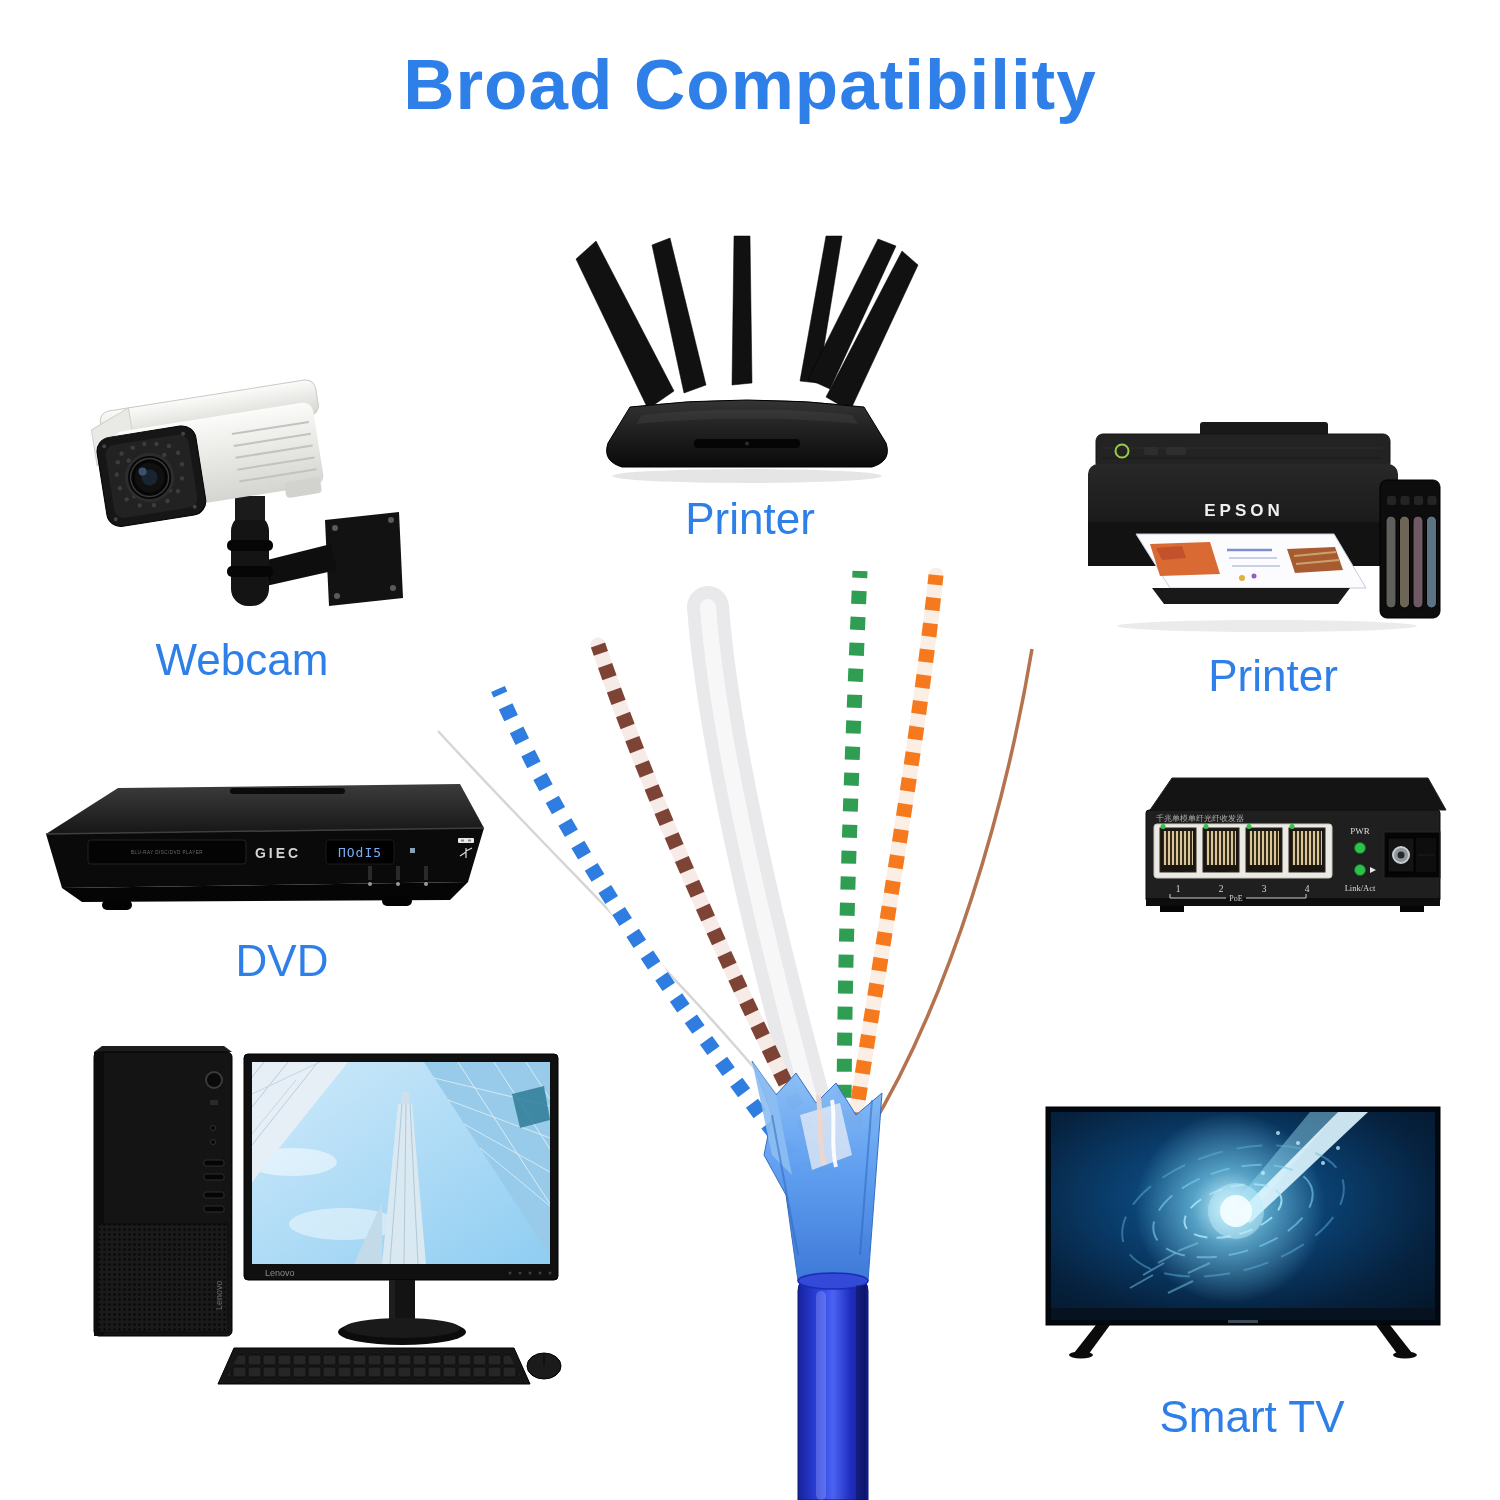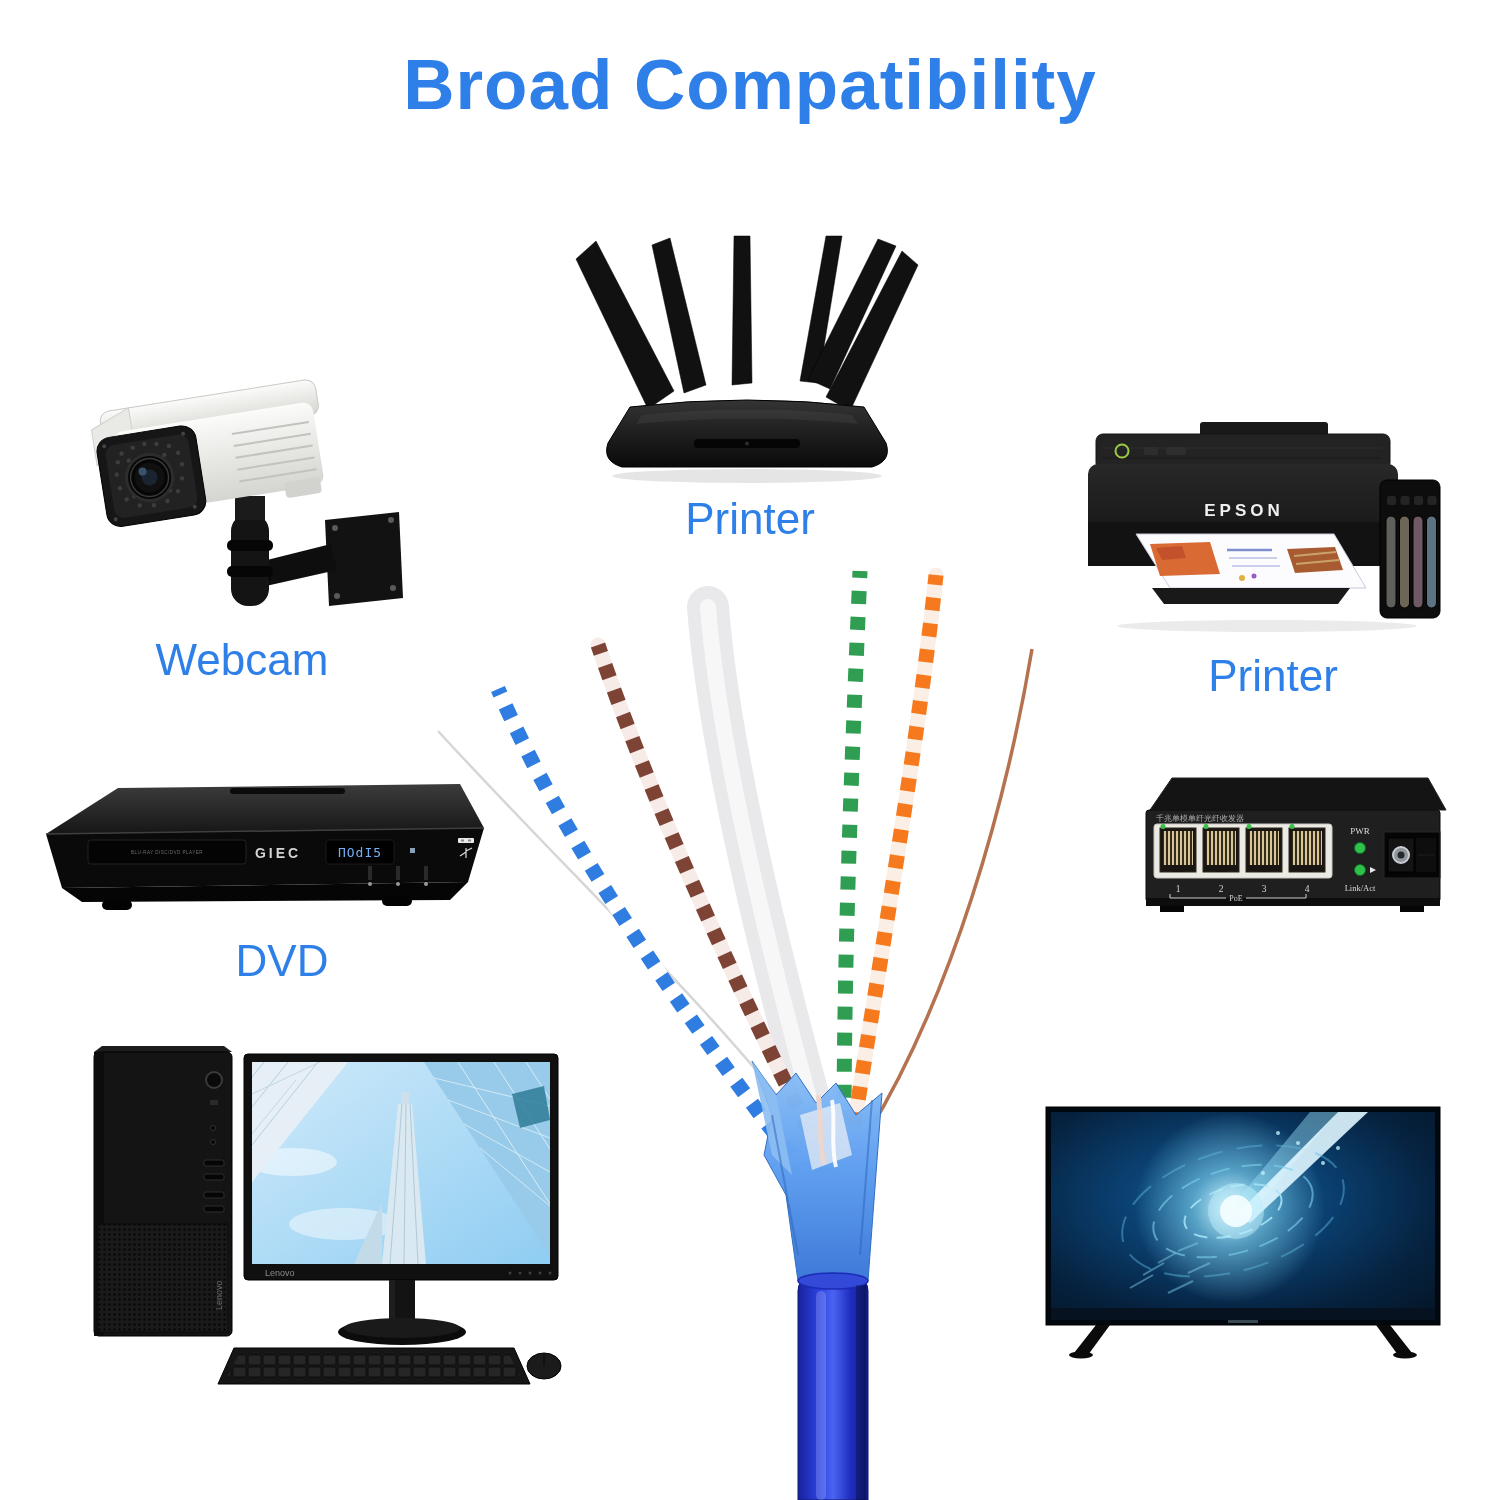--- a/index.html
+++ b/index.html
@@ -379,20 +379,21 @@
       </g>
       <rect x="190" y="217" width="30" height="3" fill="#3a4a55"></rect>
       <g fill="#0b0b0b">
         <polygon points="58,222 72,222 50,252 36,250"></polygon>
         <ellipse cx="43" cy="252" rx="12" ry="3.5"></ellipse>
         <polygon points="338,222 352,222 374,250 360,252"></polygon>
         <ellipse cx="367" cy="252" rx="12" ry="3.5"></ellipse>
       </g>
     </svg>
   </div>
+  <div class="dev-label" style="left:1252px;top:1392px;">Smart TV</div>
 
   <div class="dev" style="left:420px;top:555px;">
     <svg width="640" height="945" viewBox="0 0 640 945">
       <defs>
         <linearGradient id="cbJacket" x1="0" y1="0" x2="1" y2="0">
           <stop offset="0" stop-color="#16219b"></stop>
             <stop offset="0.3" stop-color="#2d43e0"></stop>
           <stop offset="0.5" stop-color="#4a63f2"></stop>
             <stop offset="0.75" stop-color="#202ec0"></stop>
           <stop offset="1" stop-color="#101a80"></stop>

